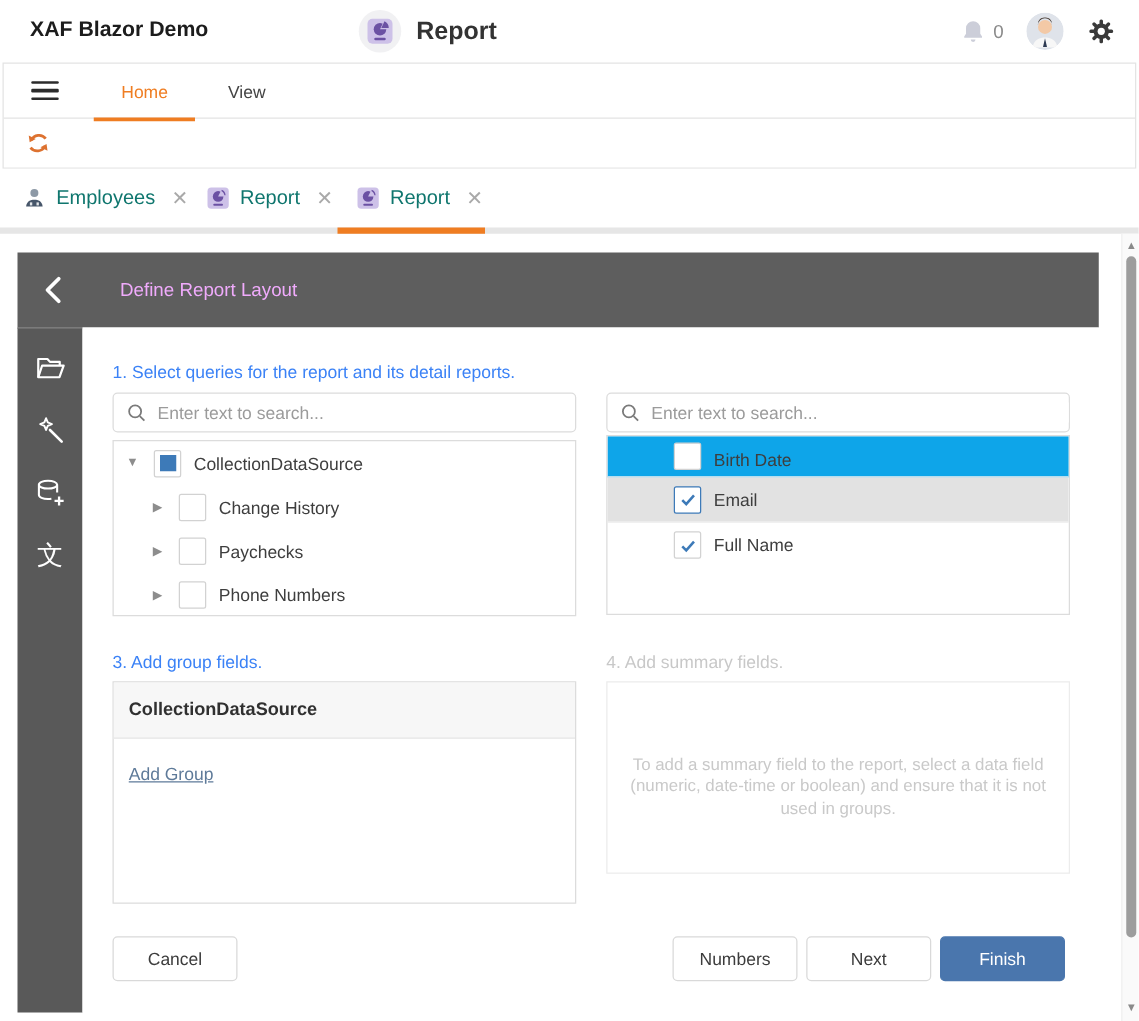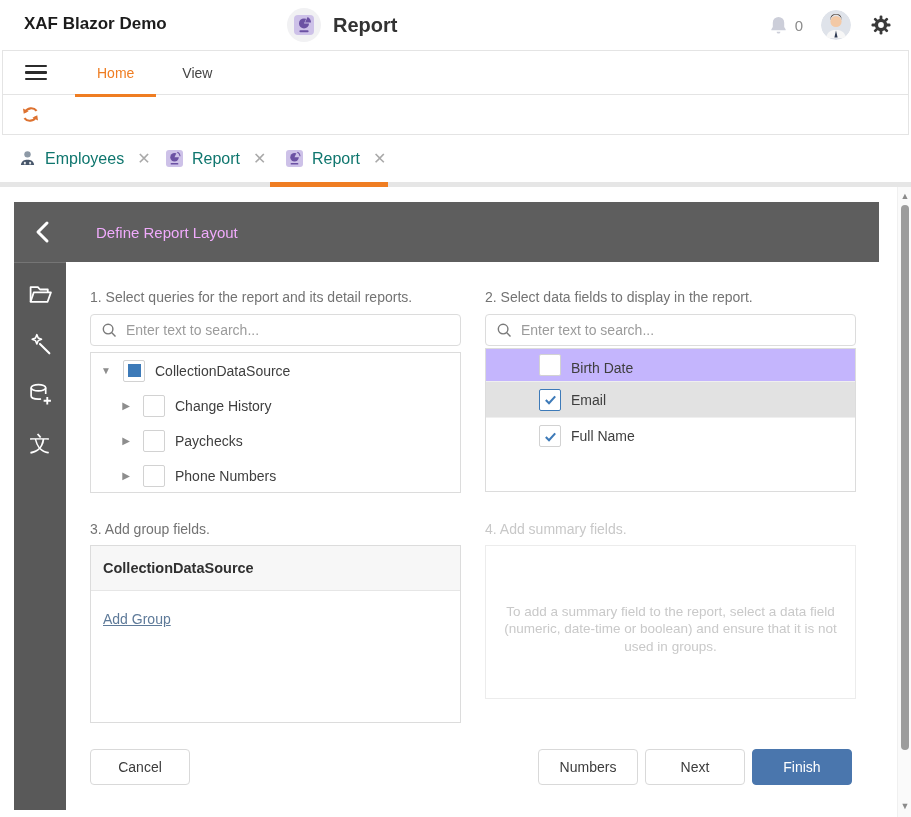--- a/index.html
+++ b/index.html
@@ -52,21 +52,21 @@
   .dlg-header { position:absolute; left:0; top:0; width:865px; height:60px; background:#5e5e5e; display:flex; align-items:center; }
   .back-btn { margin-left:20px; width:20px; height:24px; cursor:pointer; }
   .dlg-title { margin-left:42px; font-size:15px; color:#f0abfc; }
   .dlg-sidebar { position:absolute; left:0; top:60px; width:52px; height:548px; background:#595959; border-top:1px solid #757575; display:flex; flex-direction:column; align-items:center; padding-top:18px; gap:24px; }
   .side-icon { width:26px; height:26px; display:flex; align-items:center; justify-content:center; cursor:pointer; }
   .cjk-icon { color:#fff; font-size:21px; font-family:"DejaVu Sans", sans-serif; }
   .dlg-content { position:absolute; left:52px; top:60px; width:813px; height:548px; background:#fff; }
 
   .col-left  { position:absolute; left:24px;  width:371px; }
   .col-right { position:absolute; left:419px; width:371px; }
-  .sec-heading { position:absolute; top:27px; font-size:14px; color:#737373; }
+  .sec-heading { position:absolute; top:27px; font-size:14px; color:#3b82f6; }
   .sec-heading.muted { color:#c8c8c8; }
 
   .searchbox { position:absolute; top:52px; width:371px; height:32px; border:1px solid #dcdcdc; border-radius:4px; display:flex; align-items:center; padding-left:10px; gap:9px; background:#fff; }
   .searchbox input { border:none; outline:none; flex:1; font-size:14px; color:#444; font-family:"Liberation Sans",sans-serif; }
   .searchbox input::placeholder { color:#9b9b9b; }
 
   .panel { border:1px solid #dcdcdc; background:#fff; }
   .tree-panel { position:absolute; top:90px; width:371px; height:141px; overflow:hidden; }
   .tree-row { height:35px; display:flex; align-items:center; cursor:pointer; }
   .expander { width:12px; text-align:center; font-size:10px; color:#8d8d8d; }
@@ -76,21 +76,21 @@
 
   .cb { width:22px; height:22px; min-width:22px; border:1px solid #d2d2d2; border-radius:2px; background:#fff; display:flex; align-items:center; justify-content:center; }
   .cb.indet::after { content:""; width:13px; height:13px; background:#3d7ab8; }
   .cb.focus { border-color:#3d7ab8; }
 
   .fields-panel { position:absolute; top:86px; width:371px; height:144px; overflow:hidden; }
   .field-row { height:36px; display:flex; align-items:center; padding-left:53px; border-bottom:1px solid #efefef; cursor:pointer; }
   .field-row:last-child { border-bottom:none; }
   .field-row.cut { height:33px; align-items:flex-end; padding-bottom:5px; }
   .field-row .lbl { margin-left:10px; font-size:14px; color:#3e3e3e; }
-  .row-faint { background:#c4b5fd; }
+  .row-faint { background:#0ea5e9; }
   .row-selected { background:#e2e2e2; }
 
   .group-panel { position:absolute; top:283px; width:371px; height:178px; }
   .group-head { height:45px; background:#f7f7f7; border-bottom:1px solid #e6e6e6; display:flex; align-items:center; padding-left:12px; font-size:14.5px; font-weight:bold; color:#303030; }
   .add-link { display:inline-block; margin:20px 0 0 12px; font-size:14px; color:#5e7a99; text-decoration:underline; cursor:pointer; }
 
   .summary-panel { position:absolute; top:283px; width:371px; height:154px; border:1px solid #ececec; display:flex; align-items:center; justify-content:center; }
   .summary-text { margin-top:14px; padding:0 14px; text-align:center; font-size:13.5px; line-height:1.3; color:#c9c9c9; }
 
   .btn { position:absolute; top:487px; width:100px; height:36px; border-radius:4px; font-size:14px; font-family:"Liberation Sans",sans-serif; display:flex; align-items:center; justify-content:center; cursor:pointer; background:#fff; border:1px solid #d9d9d9; color:#3c3c3c; }
@@ -283,21 +283,20 @@
           <span class="cb"></span>
           <span class="lbl">Paychecks</span>
         </div>
         <div class="tree-row indent1">
           <span class="expander">▶</span>
           <span class="cb"></span>
           <span class="lbl">Phone Numbers</span>
         </div>
       </div>
 
-      <div class="sec-heading col-right">2. Select data fields to display in the report.</div>
       <div class="searchbox col-right">
         <svg width="16" height="16" viewBox="0 0 18 18">
           <circle cx="8" cy="8" r="5.4" fill="none" stroke="#7a7a7a" stroke-width="1.6"></circle>
           <path d="M12.2 12.2 16.3 16.3" stroke="#7a7a7a" stroke-width="1.6"></path>
         </svg>
         <input value="" placeholder="Enter text to search..." style="">
       </div>
       <div class="panel fields-panel col-right">
         <div class="field-row cut row-faint">
           <span class="cb"></span>

